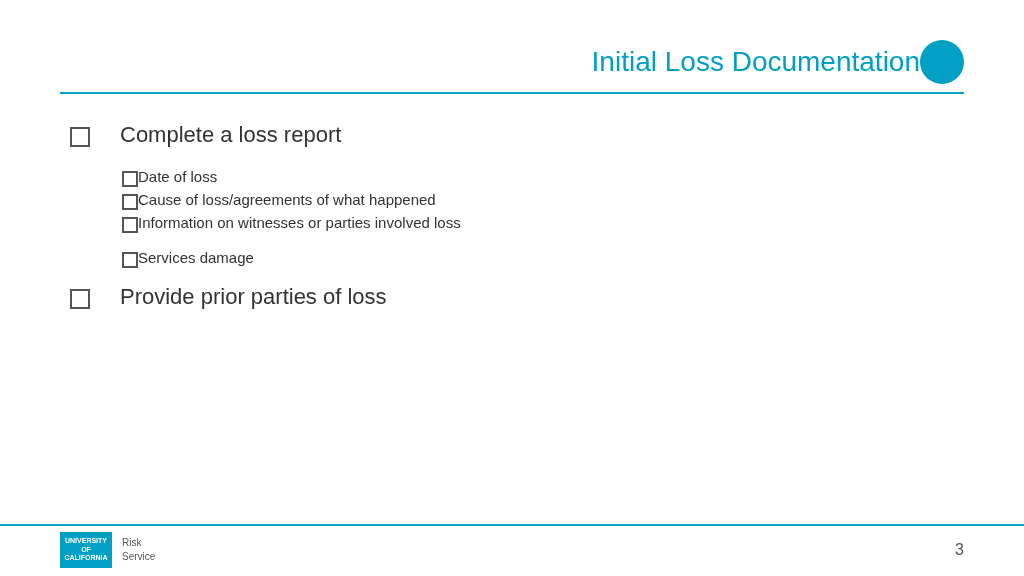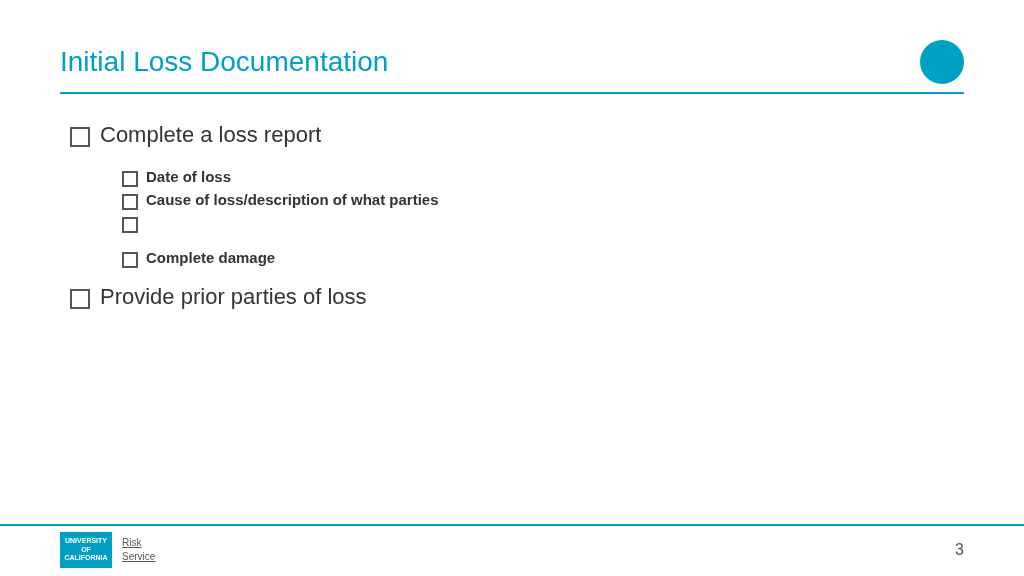--- a/index.html
+++ b/index.html
@@ -21,21 +21,21 @@
       width: 1024px;
       height: 576px;
       background: #ffffff;
       position: relative;
       padding: 40px 60px 60px 60px;
     }
 
     .header {
       display: flex;
       align-items: center;
-      justify-content: space-between;
+      justify-content: flex-end;
       margin-bottom: 8px;
     }
 
     .title {
       font-size: 28px;
       color: #00a0c4;
       font-weight: 300;
     }
 
     .circle-icon {
@@ -53,20 +53,21 @@
     }
 
     .content {
       padding-left: 10px;
     }
 
     .main-item {
       display: flex;
       align-items: flex-start;
       margin-bottom: 20px;
+      gap: 20px;
     }
 
     .main-item-text {
       font-size: 22px;
       color: #333333;
       font-weight: 400;
       margin-left: 10px;
     }
 
     .sub-items {
@@ -77,22 +78,20 @@
 
     .sub-item {
       display: flex;
       align-items: flex-start;
       margin-bottom: 4px;
     }
 
     .sub-item-text {
       font-size: 15px;
       color: #333333;
-      margin-left: 8px;
-      font-weight: bold;
     }
 
     .checkbox {
       display: inline-block;
       width: 16px;
       height: 16px;
       border: 2px solid #555;
       flex-shrink: 0;
       margin-top: 3px;
     }
@@ -147,21 +146,20 @@
       font-size: 7px;
       font-weight: bold;
       line-height: 1.2;
       text-align: center;
     }
 
     .footer-org {
       font-size: 10px;
       color: #555;
       line-height: 1.4;
-      text-decoration: underline;
     }
 
     .page-number {
       font-size: 16px;
       color: #555;
     }
 
     .section-group {
       margin-bottom: 16px;
     }
@@ -185,33 +183,34 @@
         <span class="checkbox-main"></span>
         <span class="main-item-text">Complete a loss report</span>
       </div>
       <div class="sub-items">
         <div class="sub-item">
           <span class="checkbox"></span>
           <span class="sub-item-text">Date of loss</span>
         </div>
         <div class="sub-item">
           <span class="checkbox"></span>
-          <span class="sub-item-text">Cause of loss/description of what parties</span>
-        </div>
-        <div class="sub-item">
-          <span class="checkbox"></span>
+          <span class="sub-item-text">Cause of loss/agreements of what happened</span>
+        </div>
+        <div class="sub-item">
+          <span class="checkbox"></span>
+          <span class="sub-item-text">Information on witnesses or parties involved loss</span>
         </div>
       </div>
     </div>
 
     <div class="section-group">
       <div class="sub-items">
         <div class="sub-item">
           <span class="checkbox"></span>
-          <span class="sub-item-text">Complete damage</span>
+          <span class="sub-item-text">Services damage</span>
         </div>
       </div>
     </div>
 
     <div class="section-group">
       <div class="main-item">
         <span class="checkbox-main"></span>
         <span class="main-item-text">Provide prior parties of loss</span>
       </div>
       <div class="sub-items">

